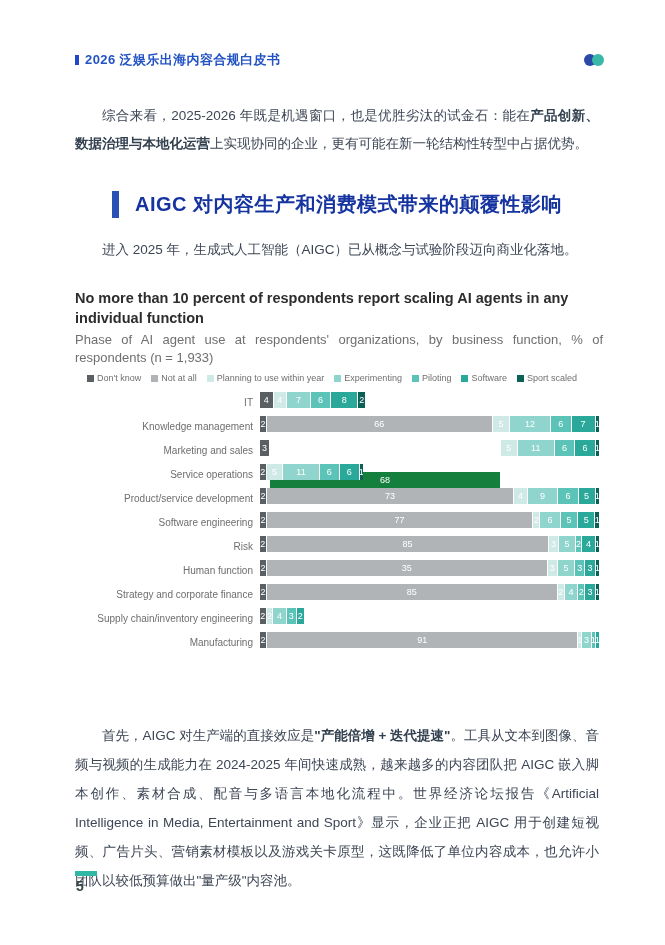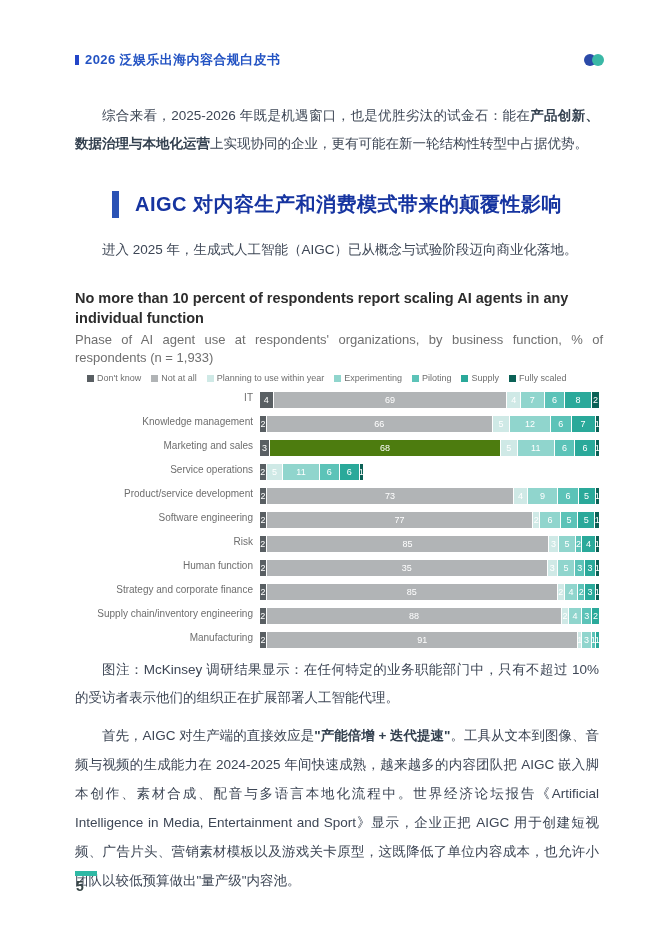--- a/index.html
+++ b/index.html
@@ -26,21 +26,21 @@
   .section-heading{position:absolute;top:191px;left:75px;display:flex;align-items:flex-end;margin-left:37px;}
   .heading-bar{width:7px;height:27px;background:#2a52b5;margin-right:16px;flex:none;}
   .section-heading h1{margin:0;font-size:20px;font-weight:bold;color:#1634a0;letter-spacing:0.5px;}
   
   .chart-title{position:absolute;top:288px;left:75px;width:532px;margin:0;font-size:14.5px;line-height:20px;color:#2d2d2d;font-weight:bold;}
   .chart-subtitle{position:absolute;top:331px;left:75px;width:528px;margin:0;font-size:13px;line-height:18px;color:#6f6f6f;text-align:justify;}
   .legend{position:absolute;top:373px;left:87px;display:flex;align-items:center;gap:10px;font-size:9px;color:#6f6f6f;white-space:nowrap;}
   .legend-item{display:flex;align-items:center;gap:3px;}
   .swatch{width:7px;height:7px;display:inline-block;flex:none;}
   .rows{position:absolute;top:392px;left:75px;width:524px;}
-  .bar-row{display:flex;align-items:flex-start;height:16px;margin-bottom:8px;}
+  .bar-row{display:flex;align-items:flex-end;height:16px;margin-bottom:8px;}
   .bar-row-label{width:178px;padding-right:7px;font-size:10px;color:#6e6e6e;text-align:right;white-space:nowrap;flex:none;}
   .bar-track{flex:1;height:16px;display:flex;}
   .bar-seg{height:100%;display:flex;align-items:center;justify-content:center;font-size:9px;color:#ffffff;overflow:hidden;white-space:nowrap;box-sizing:border-box;}
   .bar-seg:not(:last-child){border-right:1px solid #ffffff;}
   
   .footer-bar{position:absolute;top:871px;left:75px;width:22px;height:5px;background:#2fb9a5;}
   .page-number{position:absolute;top:878px;left:76px;font-size:14px;font-weight:bold;color:#394747;}
 </style>
 </head>
 <body>
@@ -86,33 +86,32 @@
       <span class="legend-item">
         <span class="swatch" style="background: rgb(144, 213, 205);"></span>
         <span>Experimenting</span>
       </span>
       <span class="legend-item">
         <span class="swatch" style="background: rgb(92, 195, 184);"></span>
         <span>Piloting</span>
       </span>
       <span class="legend-item">
         <span class="swatch" style="background: rgb(42, 169, 154);"></span>
-        <span>Supply</span>
+        <span>Software</span>
       </span>
       <span class="legend-item">
         <span class="swatch" style="background: rgb(11, 97, 86);"></span>
-        <span>Fully scaled</span>
+        <span>Sport scaled</span>
       </span>
     </div>
   <div class="rows" id="chart-rows">
       <div class="bar-row">
         <div class="bar-row-label">IT</div>
         <div class="bar-track">
           <div class="bar-seg" style="width: 4%; background: rgb(89, 95, 99);">4</div>
-          <div class="bar-seg" style="width: 69%; background: rgb(177, 180, 182);">69</div>
           <div class="bar-seg" style="width: 4%; background: rgb(207, 233, 230);">4</div>
           <div class="bar-seg" style="width: 7%; background: rgb(144, 213, 205);">7</div>
           <div class="bar-seg" style="width: 6%; background: rgb(92, 195, 184);">6</div>
           <div class="bar-seg" style="width: 8%; background: rgb(42, 169, 154);">8</div>
           <div class="bar-seg" style="width: 2%; background: rgb(11, 97, 86);">2</div>
         </div>
       </div>
       <div class="bar-row">
         <div class="bar-row-label">Knowledge management</div>
         <div class="bar-track">
@@ -122,21 +121,21 @@
           <div class="bar-seg" style="width: 12.1212%; background: rgb(144, 213, 205);">12</div>
           <div class="bar-seg" style="width: 6.06061%; background: rgb(92, 195, 184);">6</div>
           <div class="bar-seg" style="width: 7.07071%; background: rgb(42, 169, 154);">7</div>
           <div class="bar-seg" style="width: 1.0101%; background: rgb(11, 97, 86);">1</div>
         </div>
       </div>
       <div class="bar-row">
         <div class="bar-row-label">Marketing and sales</div>
         <div class="bar-track">
           <div class="bar-seg" style="width: 3%; background: rgb(89, 95, 99);">3</div>
-          <div class="bar-seg" style="width: 68%; background: #4d7c0f;">68</div>
+          <div class="bar-seg" style="width: 68%; background: #15803d; margin-top: 32px;">68</div>
           <div class="bar-seg" style="width: 5%; background: rgb(207, 233, 230);">5</div>
           <div class="bar-seg" style="width: 11%; background: rgb(144, 213, 205);">11</div>
           <div class="bar-seg" style="width: 6%; background: rgb(92, 195, 184);">6</div>
           <div class="bar-seg" style="width: 6%; background: rgb(42, 169, 154);">6</div>
           <div class="bar-seg" style="width: 1%; background: rgb(11, 97, 86);">1</div>
         </div>
       </div>
       <div class="bar-row">
         <div class="bar-row-label">Service operations</div>
         <div class="bar-track">
@@ -205,40 +204,38 @@
           <div class="bar-seg" style="width: 4.0404%; background: rgb(144, 213, 205);">4</div>
           <div class="bar-seg" style="width: 2.0202%; background: rgb(92, 195, 184);">2</div>
           <div class="bar-seg" style="width: 3.0303%; background: rgb(42, 169, 154);">3</div>
           <div class="bar-seg" style="width: 1.0101%; background: rgb(11, 97, 86);">1</div>
         </div>
       </div>
       <div class="bar-row">
         <div class="bar-row-label">Supply chain/inventory engineering</div>
         <div class="bar-track">
           <div class="bar-seg" style="width: 1.9802%; background: rgb(89, 95, 99);">2</div>
-          <div class="bar-seg" style="width: 87.1287%; background: rgb(177, 180, 182);">88</div>
           <div class="bar-seg" style="width: 1.9802%; background: rgb(207, 233, 230);">2</div>
           <div class="bar-seg" style="width: 3.9604%; background: rgb(144, 213, 205);">4</div>
           <div class="bar-seg" style="width: 2.9703%; background: rgb(92, 195, 184);">3</div>
           <div class="bar-seg" style="width: 1.9802%; background: rgb(42, 169, 154);">2</div>
         </div>
       </div>
       <div class="bar-row">
         <div class="bar-row-label">Manufacturing</div>
         <div class="bar-track">
           <div class="bar-seg" style="width: 2.0202%; background: rgb(89, 95, 99);">2</div>
           <div class="bar-seg" style="width: 91.9192%; background: rgb(177, 180, 182);">91</div>
           <div class="bar-seg" style="width: 1.0101%; background: rgb(207, 233, 230);">1</div>
           <div class="bar-seg" style="width: 3.0303%; background: rgb(144, 213, 205);">3</div>
           <div class="bar-seg" style="width: 1.0101%; background: rgb(92, 195, 184);">1</div>
           <div class="bar-seg" style="width: 1.0101%; background: rgb(42, 169, 154);">1</div>
         </div>
       </div>
     </div>
 
-  <p class="para caption">图注：McKinsey 调研结果显示：在任何特定的业务职能部门中，只有不超过 10% 的受访者表示他们的组织正在扩展部署人工智能代理。</p>
 
   <p class="para body-para"><span>首先，AIGC 对生产端的直接效应是</span><b>"产能倍增 + 迭代提速"</b><span>。工具从文本到图像、音频与视频的生成能力在 2024-2025 年间快速成熟，越来越多的内容团队把 AIGC 嵌入脚本创作、素材合成、配音与多语言本地化流程中。世界经济论坛报告《Artificial Intelligence in Media, Entertainment and Sport》显示，企业正把 AIGC 用于创建短视频、广告片头、营销素材模板以及游戏关卡原型，这既降低了单位内容成本，也允许小团队以较低预算做出"量产级"内容池。</span></p>
 
   <span class="footer-bar"></span>
   <div class="page-number">5</div>
 
 </div>
 
 </body></html>

